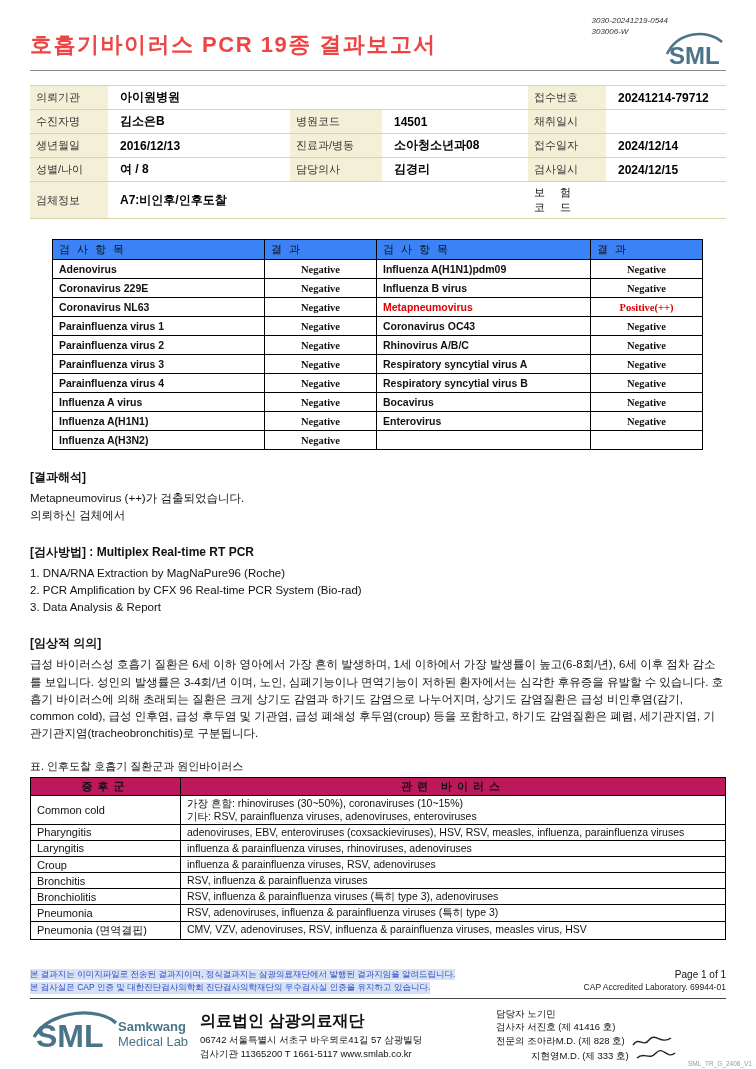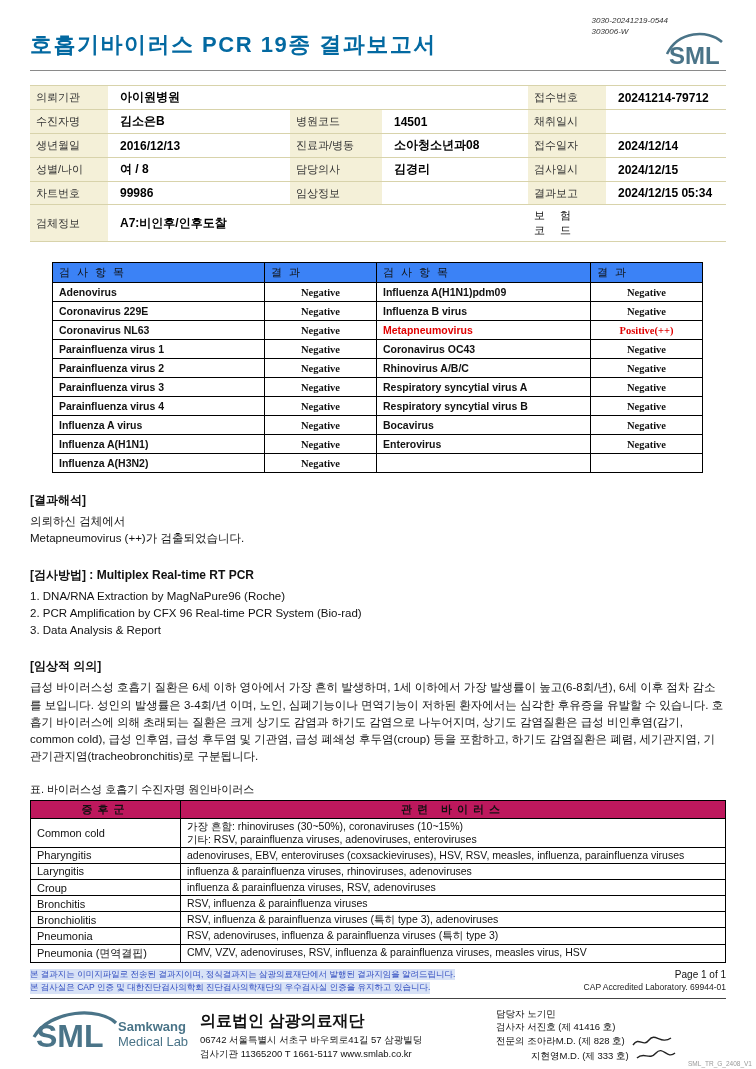--- a/index.html
+++ b/index.html
@@ -4,21 +4,21 @@
 <style>
   html,body{margin:0;padding:0;}
   body{
     width:756px;height:1069px;position:relative;background:#ffffff;color:#111;
     font-family:"Liberation Sans","DejaVu Sans",sans-serif;overflow:hidden;
   }
   .page{padding:0 30px;}
   
   .doc-nos{position:absolute;top:16px;right:88px;font-size:8px;color:#333;line-height:1.35;text-align:left;font-style:italic;}
   .header-row{display:flex;justify-content:space-between;align-items:flex-end;padding-top:28px;}
-  .title{font-size:22px;font-weight:bold;letter-spacing:1.5px;margin:0 3px 10px 0;color:#0369a1;}
+  .title{font-size:22px;font-weight:bold;letter-spacing:1.5px;margin:0 3px 10px 0;color:#ef4444;}
   .title-rule{border:0;border-top:1.5px solid #8a8a8a;margin:0 0 14px 0;}
   
   table{border-collapse:collapse;}
   .info{width:100%;font-size:11px;table-layout:fixed;}
   .info td{border-top:1px solid #d8d3ab;border-bottom:1px solid #d8d3ab;padding:3px 6px;height:16px;vertical-align:middle;overflow:hidden;}
   .info td.lbl{background:#f4f0d8;color:#333;font-weight:normal;}
   .info td.val{font-weight:bold;font-size:12px;color:#000;padding-left:12px;}
   .info td.lbl-sp{letter-spacing:6px;background:none;}
   
   .results{width:650px;margin:20px 0 0 22px;table-layout:fixed;}
@@ -107,28 +107,20 @@
     </tr>
     <tr>
       <td class="lbl">성별/나이</td>
       <td class="val">여 / 8</td>
       <td class="lbl">담당의사</td>
       <td class="val">김경리</td>
       <td class="lbl">검사일시</td>
       <td class="val">2024/12/15</td>
     </tr>
     <tr>
-      <td class="lbl">차트번호</td>
-      <td class="val">99986</td>
-      <td class="lbl">임상정보</td>
-      <td class="val"></td>
-      <td class="lbl">결과보고</td>
-      <td class="val">2024/12/15 05:34</td>
-    </tr>
-    <tr>
       <td class="lbl">검체정보</td>
       <td class="val" colspan="3">A7:비인후/인후도찰</td>
       <td class="lbl-sp">보 험 코 드</td>
       <td class="val"></td>
     </tr>
   </tbody>
     </table>
 
   <table class="results">
     <colgroup>
@@ -202,37 +194,37 @@
       <td class="name">Influenza A(H3N2)</td>
       <td class="res">Negative</td>
       <td class="name"></td>
       <td class="res"></td>
     </tr>
   </tbody>
     </table>
 
   <div class="section">
     <div class="hd">[결과해석]</div>
+    <p class="line">Metapneumovirus (++)가 검출되었습니다.</p>
     <p class="line">의뢰하신 검체에서</p>
-    <p class="line">Metapneumovirus (++)가 검출되었습니다.</p>
   </div>
 
   <div class="section">
     <div class="hd">[검사방법] : Multiplex Real-time RT PCR</div>
     <p class="line">1. DNA/RNA Extraction by MagNaPure96 (Roche)</p>
     <p class="line">2. PCR Amplification by CFX 96 Real-time PCR System (Bio-rad)</p>
     <p class="line">3. Data Analysis &amp; Report</p>
   </div>
 
   <div class="section">
     <div class="hd">[임상적 의의]</div>
     <p class="line">급성 바이러스성 호흡기 질환은 6세 이하 영아에서 가장 흔히 발생하며, 1세 이하에서 가장 발생률이 높고(6-8회/년), 6세 이후 점차 감소를 보입니다. 성인의 발생률은 3-4회/년 이며, 노인, 심폐기능이나 면역기능이 저하된 환자에서는 심각한 후유증을 유발할 수 있습니다. 호흡기 바이러스에 의해 초래되는 질환은 크게 상기도 감염과 하기도 감염으로 나누어지며, 상기도 감염질환은 급성 비인후염(감기, common cold), 급성 인후염, 급성 후두염 및 기관염, 급성 폐쇄성 후두염(croup) 등을 포함하고, 하기도 감염질환은 폐렴, 세기관지염, 기관기관지염(tracheobronchitis)로 구분됩니다.</p>
   </div>
 
-  <div class="caption">표. 바이러스성 호흡기 수진자명 원인바이러스</div>
+  <div class="caption">표. 인후도찰 호흡기 질환군과 원인바이러스</div>
 
   <table class="syn">
     <colgroup>
         <col style="width:150px">
         <col>
       </colgroup>
     <tbody>
         <tr>
       <th>증후군</th>
       <th>관련 바이러스</th>

